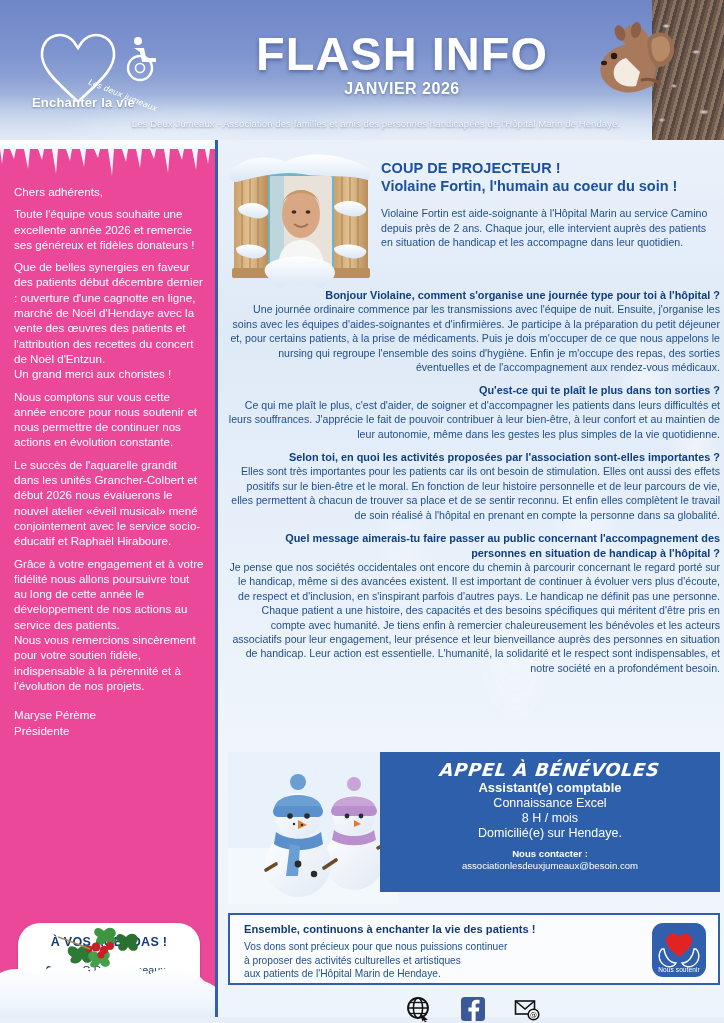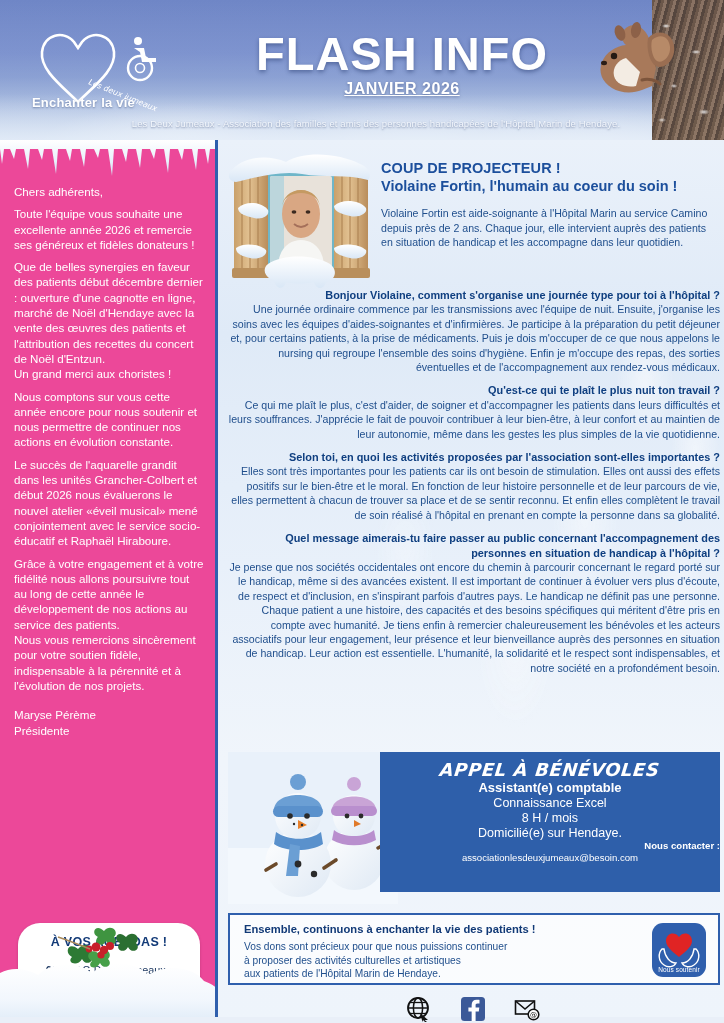--- a/index.html
+++ b/index.html
@@ -43,21 +43,20 @@
   .flash-title {
     position:absolute; left:212px; top:26px; width:380px; text-align:center;
     color:#ffffff; font-size:47px; font-weight:bold; letter-spacing:1px;
     text-shadow:0 2px 4px rgba(20,40,90,.45);
     font-family:"Liberation Sans", sans-serif;
   }
   .flash-sub {
     position:absolute; left:212px; top:80px; width:380px; text-align:center;
     color:#ffffff; font-size:16px; font-weight:bold; letter-spacing:.5px;
     text-shadow:0 1px 3px rgba(20,40,90,.45);
-    text-decoration:underline;
   }
   .assoc-line {
     position:absolute; left:0; top:118px; width:724px; text-align:center;
     color:#f2f6fc; font-size:9.5px; letter-spacing:.1px;
     text-shadow:0 1px 2px rgba(30,50,100,.5);
     padding-left:28px;
   }
   
   .trunk {
     position:absolute; right:0; top:0; width:72px; height:140px;
@@ -158,21 +157,21 @@
     position:absolute; left:152px; top:0; width:340px; height:140px;
     background:#2e5faa; color:#ffffff; text-align:center; padding-top:7px;
   }
   .benev-title {
     font-family:"DejaVu Sans", sans-serif;
     font-size:18px; font-weight:bold; font-style:italic; letter-spacing:.6px;
     transform:skewX(-6deg); display:inline-block;
   }
   .benev-role { margin-top:0; font-size:13px; font-weight:bold; }
   .benev-line { font-size:12.5px; margin-top:1px; }
-  .benev-contact { font-size:9.6px; font-weight:bold;text-align:right; }
+  .benev-contact { margin-top:8px; font-size:9.6px; font-weight:bold; }
   .benev-mail { font-size:9.6px; margin-top:1px; }
 
   
   .donation {
     position:absolute; left:10px; top:773px; width:492px; height:72px;
     background:rgba(255,255,255,.72); border:2px solid #2f5fad;
   }
   .don-title { position:absolute; left:14px; top:8px; color:#123a77; font-size:11.2px; font-weight:bold; }
   .don-body { position:absolute; left:14px; top:25px; width:350px; color:#1f4e8c; font-size:10.2px; line-height:13.6px; }
   .don-btn {
@@ -354,21 +353,21 @@
         <div class="spot-l1">COUP DE PROJECTEUR !</div>
         <div class="spot-l2">Violaine Fortin, l'humain au coeur du soin !</div>
       </div>
       <div class="spot-intro">Violaine Fortin est aide-soignante à l'Hôpital Marin au service Camino depuis près de 2 ans. Chaque jour, elle intervient auprès des patients en situation de handicap et les accompagne dans leur quotidien.</div>
 
       <div class="qa">
         <h3>Bonjour Violaine, comment s'organise une journée type pour toi à l'hôpital ?</h3>
         <p>Une journée ordinaire commence par les transmissions avec l'équipe de nuit.
 Ensuite, j'organise les soins avec les équipes d'aides-soignantes et d'infirmières.
 Je participe à la préparation du petit déjeuner et, pour certains patients, à la prise de médicaments. Puis je dois m'occuper de ce que nous appelons le nursing qui regroupe l'ensemble des soins d'hygiène. Enfin je m'occupe des repas, des sorties éventuelles et de l'accompagnement aux rendez-vous médicaux.</p>
-        <h3>Qu'est-ce qui te plaît le plus nuit ton travail ?</h3>
+        <h3>Qu'est-ce qui te plaît le plus dans ton sorties ?</h3>
         <p>Ce qui me plaît le plus, c'est d'aider, de soigner et d'accompagner les patients dans leurs difficultés et leurs souffrances.
 J'apprécie le fait de pouvoir contribuer à leur bien-être, à leur confort et au maintien de leur autonomie, même dans les gestes les plus simples de la vie quotidienne.</p>
         <h3>Selon toi, en quoi les activités proposées par l'association sont-elles importantes ?</h3>
         <p>Elles sont très importantes pour les patients car ils ont besoin de stimulation.
 Elles ont aussi des effets positifs sur le bien-être et le moral. En fonction de leur histoire personnelle et de leur parcours de vie, elles permettent à chacun de trouver sa place et de se sentir reconnu. Et enfin elles complètent le travail de soin réalisé à l'hôpital en prenant en compte la personne dans sa globalité.</p>
         <h3>Quel message aimerais-tu faire passer au public concernant l'accompagnement des personnes en situation de handicap à l'hôpital ?</h3>
         <p>Je pense que nos sociétés occidentales ont encore du chemin à parcourir concernant le regard porté sur le handicap, même si des avancées existent. Il est important de continuer à évoluer vers plus d'écoute, de respect et d'inclusion, en s'inspirant parfois d'autres pays.
 Le handicap ne définit pas une personne. Chaque patient a une histoire, des capacités et des besoins spécifiques qui méritent d'être pris en compte avec humanité.
 Je tiens enfin à remercier chaleureusement les bénévoles et les acteurs associatifs pour leur engagement, leur présence et leur bienveillance auprès des personnes en situation de handicap. Leur action est essentielle. L'humanité, la solidarité et le respect sont indispensables, et notre société en a profondément besoin.</p>
       </div>

